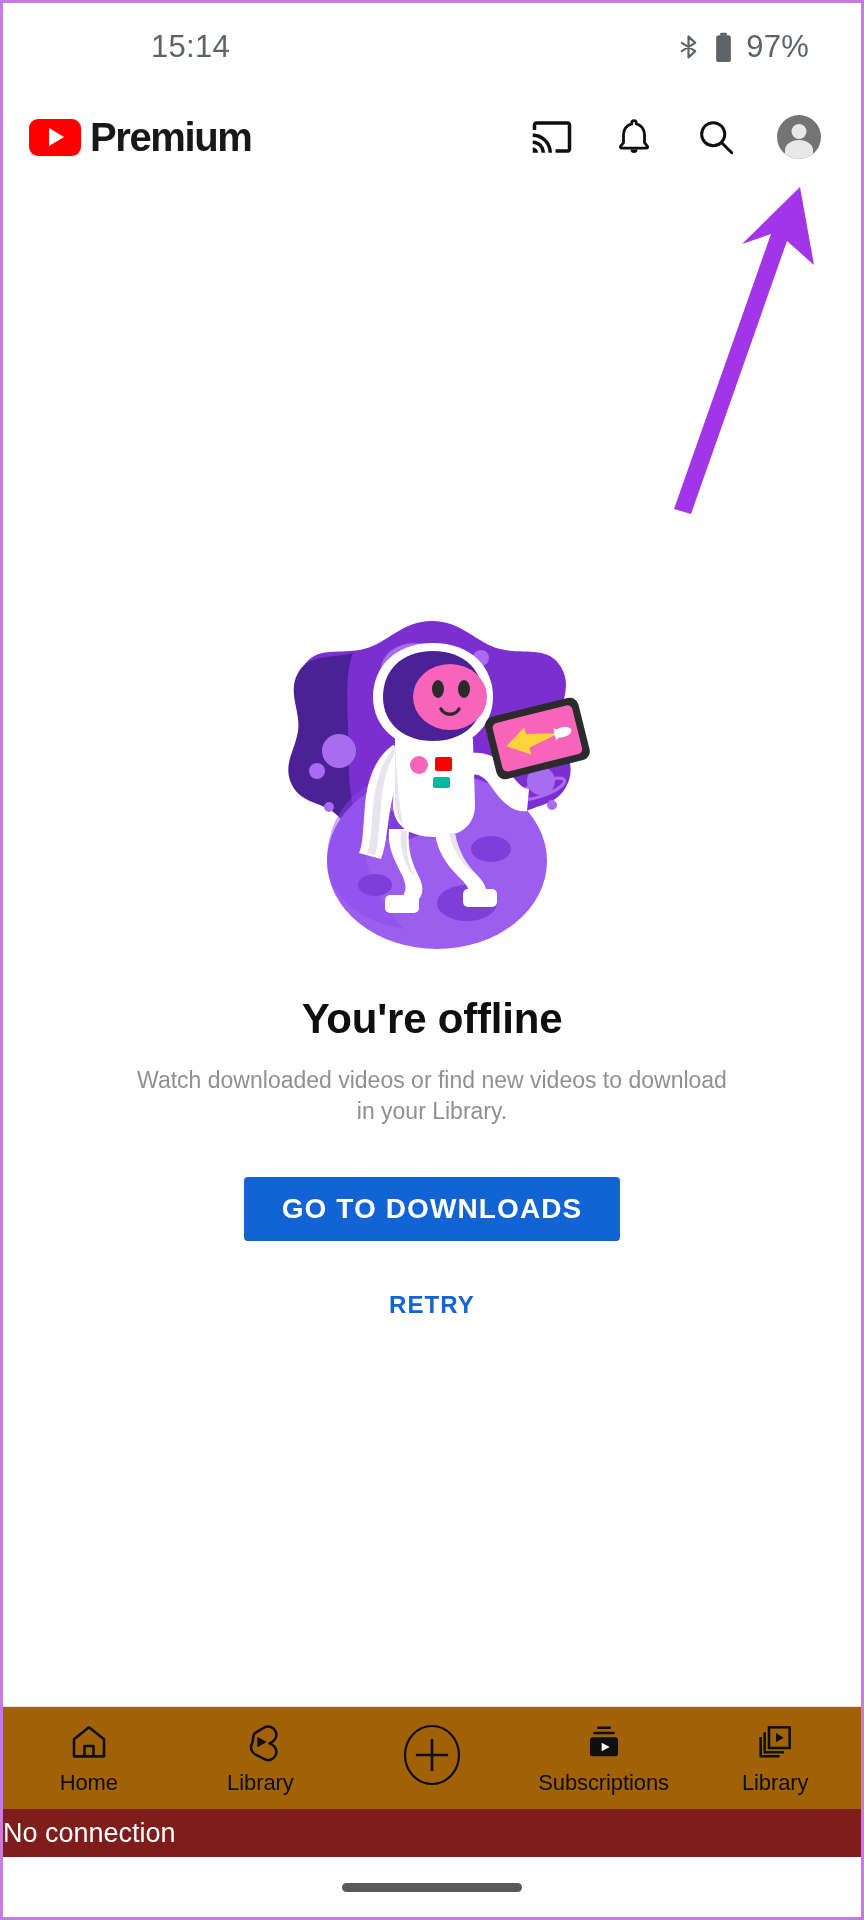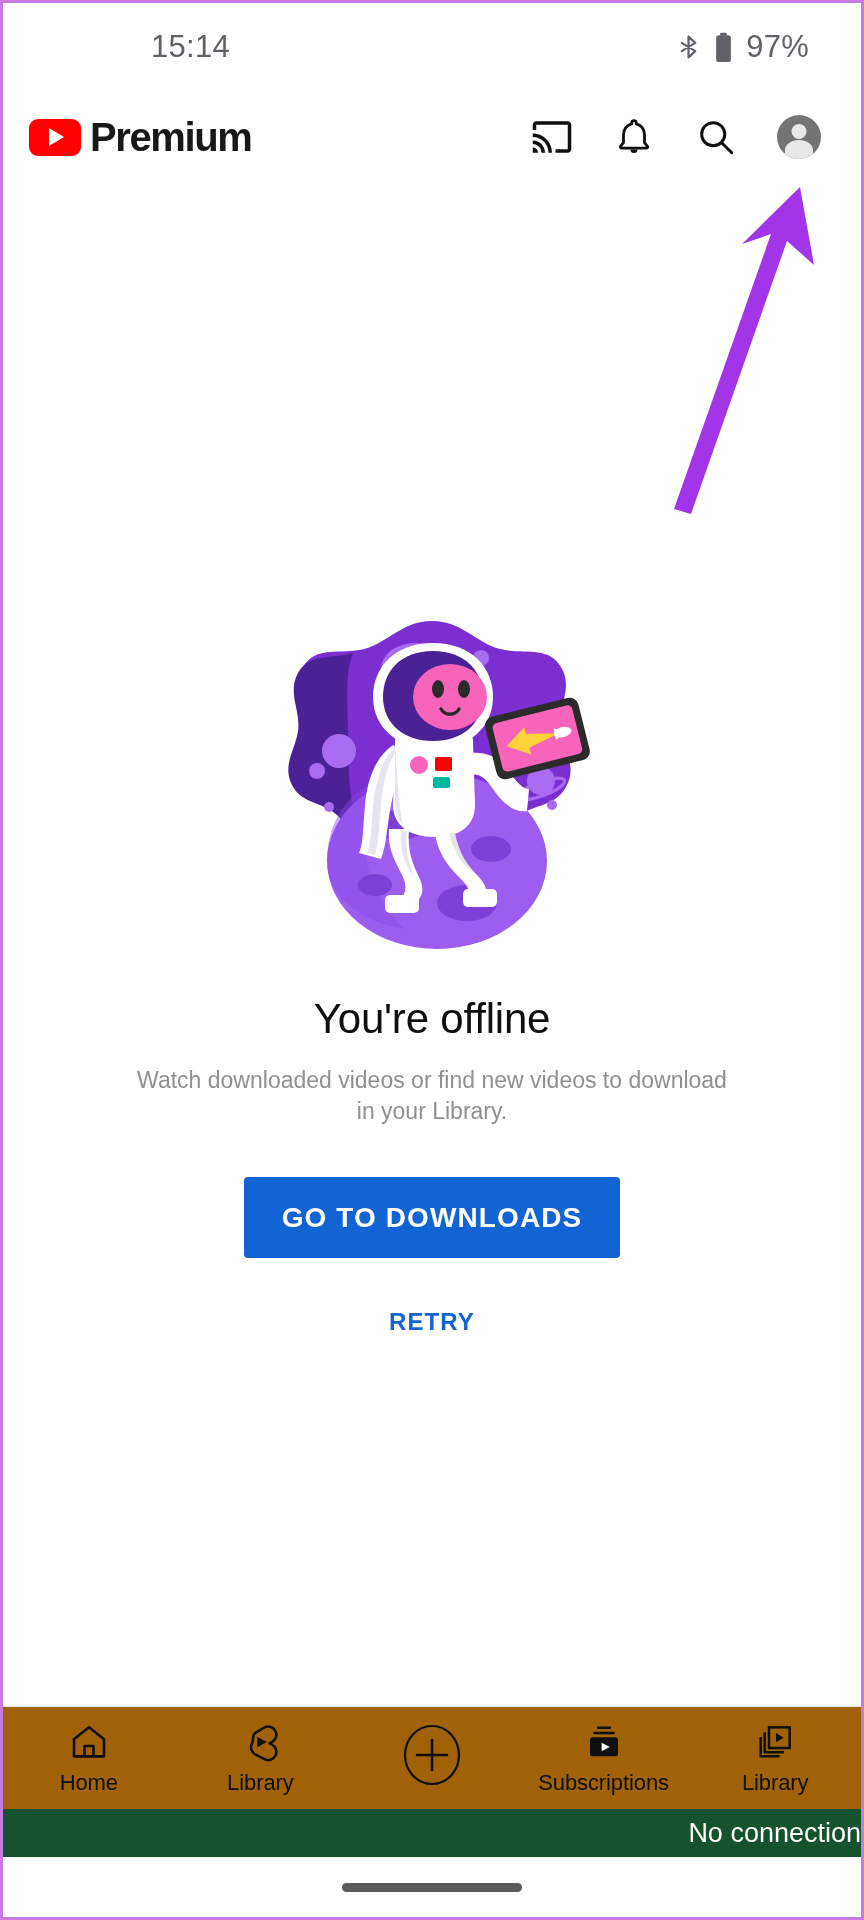--- a/index.html
+++ b/index.html
@@ -139,42 +139,42 @@
     flex-direction: column;
     align-items: center;
   }
   .illo {
     margin-top: 430px;
   }
   .headline {
     margin-top: 28px;
     font-size: 42px;
     color: #0f0f0f;
-    font-weight: 400;
+    font-weight: 700;
     letter-spacing: -0.2px;
   }
   .subtext {
     margin-top: 22px;
     font-size: 23px;
     line-height: 1.35;
     color: #909090;
     text-align: center;
     max-width: 600px;
   }
   .primary-btn {
     margin-top: 50px;
     background: #1263d4;
     color: #ffffff;
     border: none;
     border-radius: 4px;
     font-size: 28px;
     font-weight: 700;
     letter-spacing: 1.1px;
     padding: 0 38px;
-    height: 81px;
+    height: 64px;
     min-width: 280px;
     font-family: "Liberation Sans", sans-serif;
     cursor: pointer;
   }
   .text-btn {
     margin-top: 40px;
     background: transparent;
     border: none;
     color: #1263d4;
     font-size: 24px;
@@ -211,25 +211,25 @@
     letter-spacing: -0.1px;
   }
   .navicon { height: 42px; display:flex; align-items:center; justify-content:center; }
 
   
   .snackbar {
     position: absolute;
     left: 0; right: 0;
     bottom: 60px;
     height: 48px;
-    background: #14532d;
+    background: #7f1d1d;
     color: #ffffff;
     display: flex;
     align-items: center;
-    justify-content: flex-end;
+    justify-content: flex-start;
     font-size: 27px;
   }
 
   
   .gesturebar {
     position: absolute;
     left: 0; right: 0;
     bottom: 0;
     height: 60px;
     background: #ffffff;

